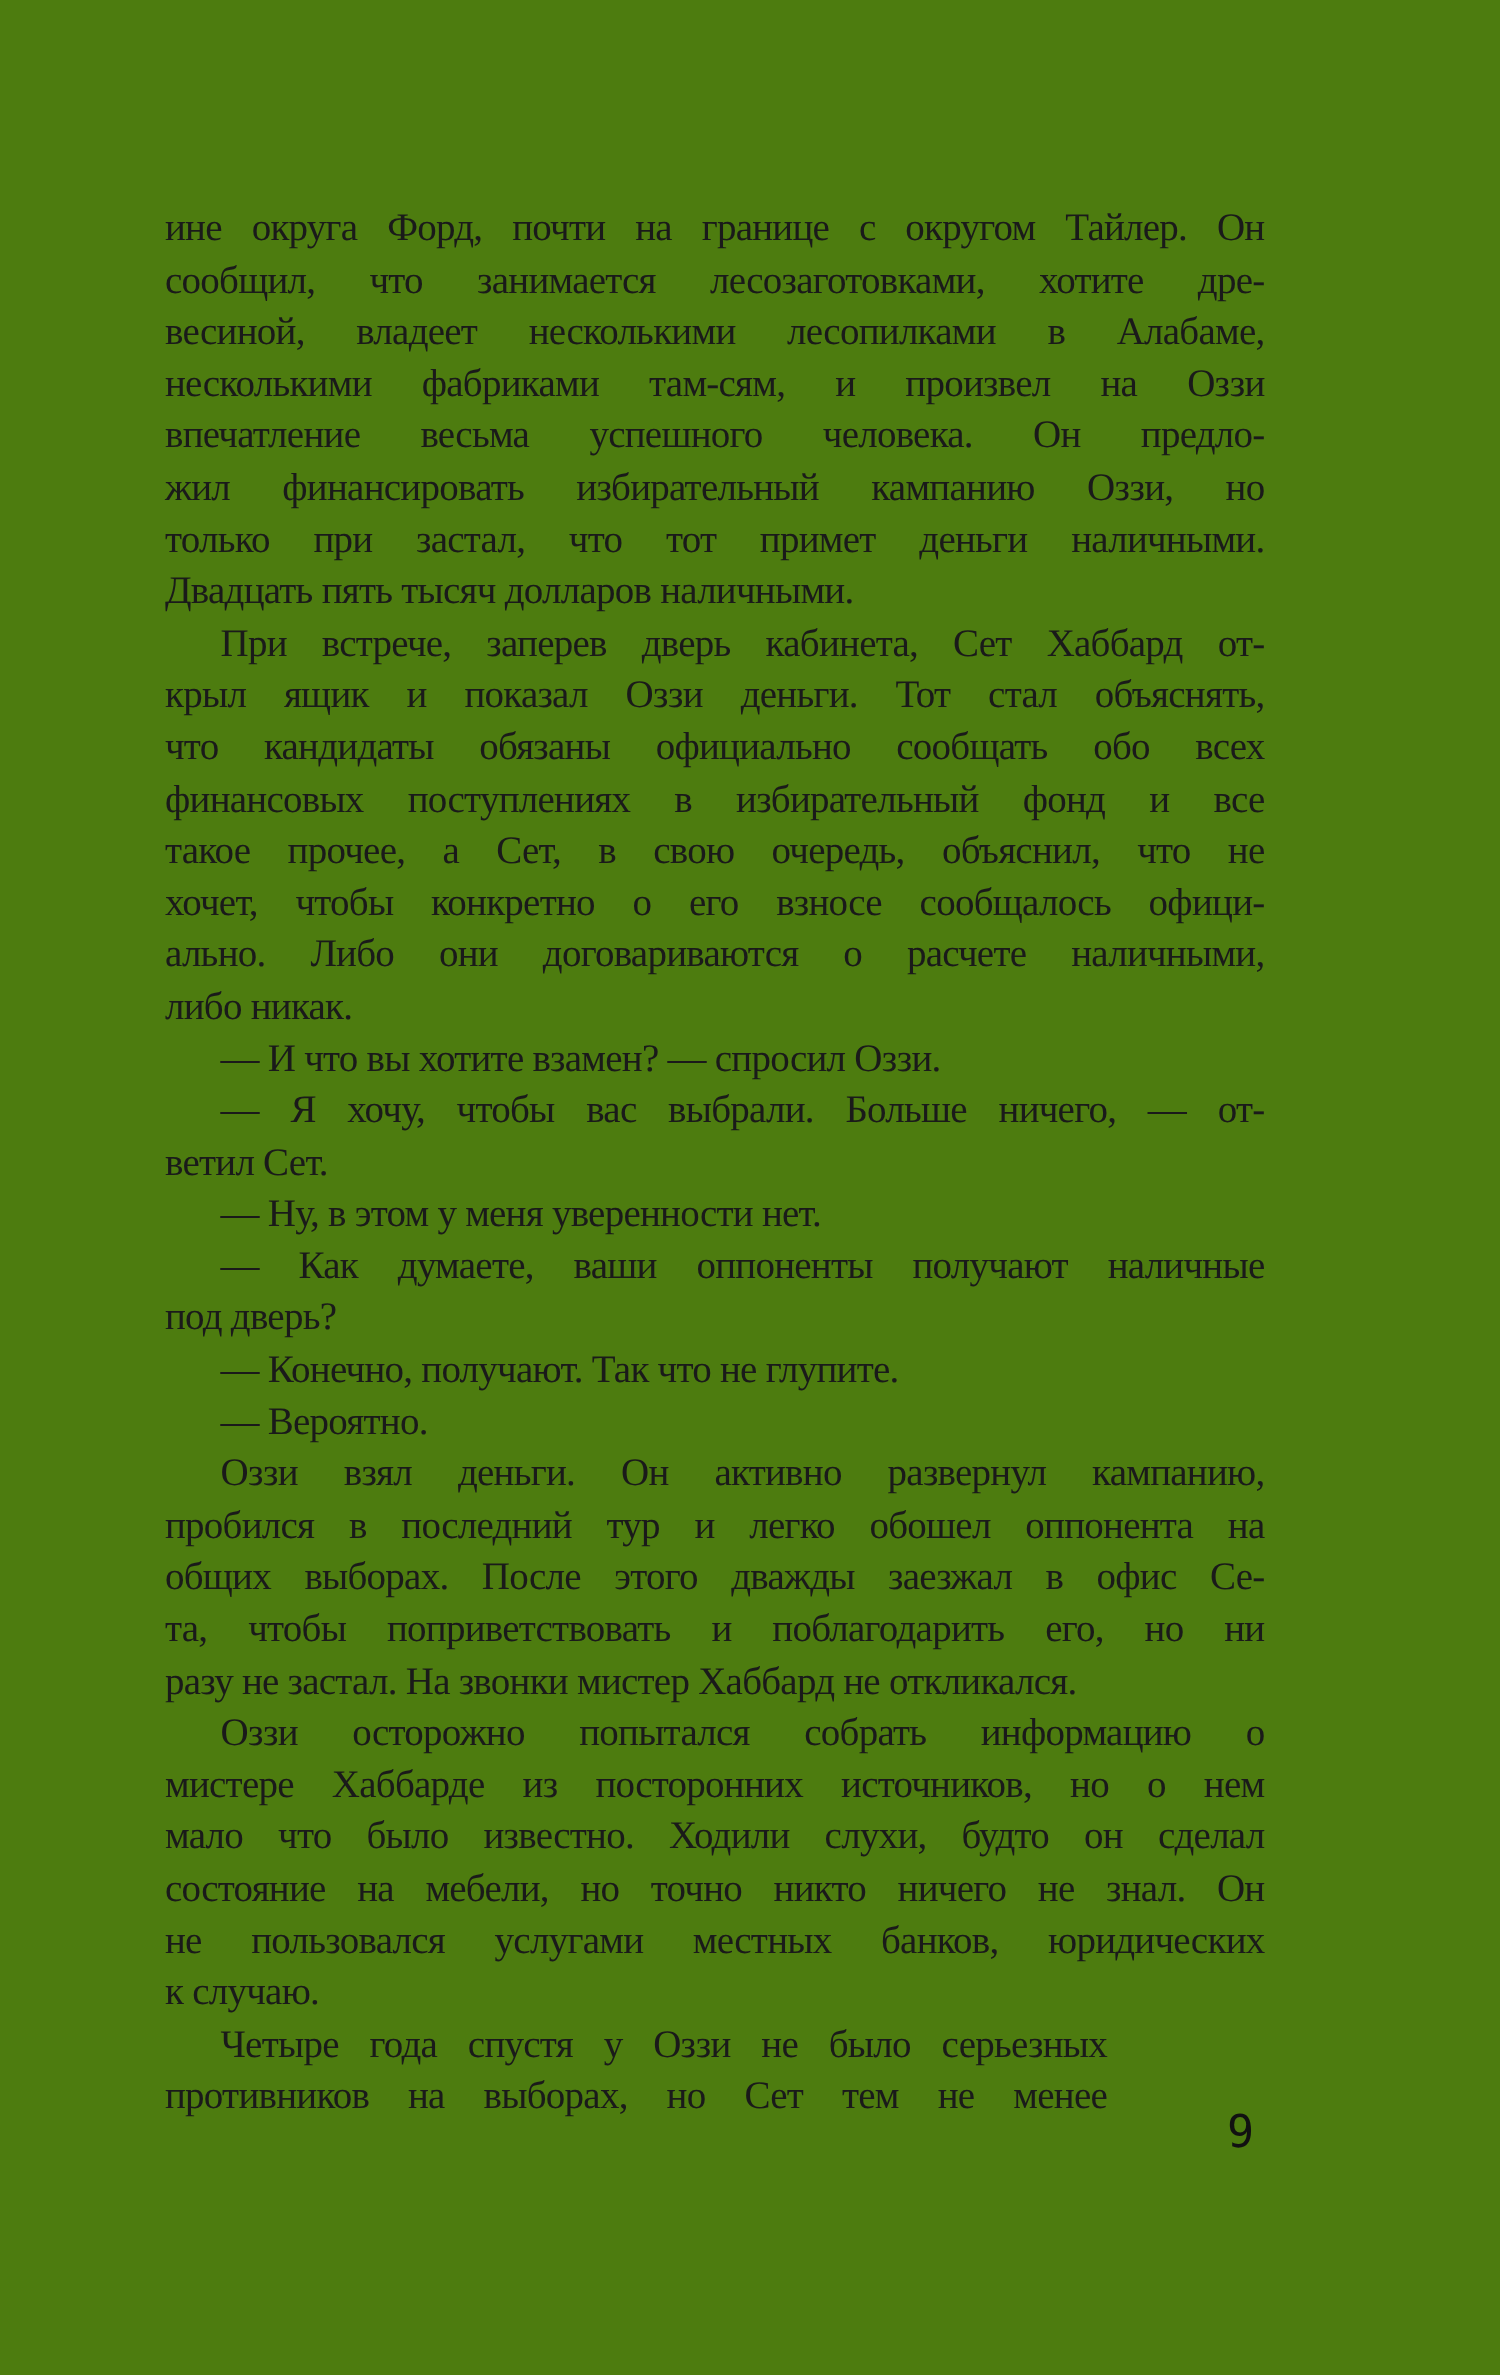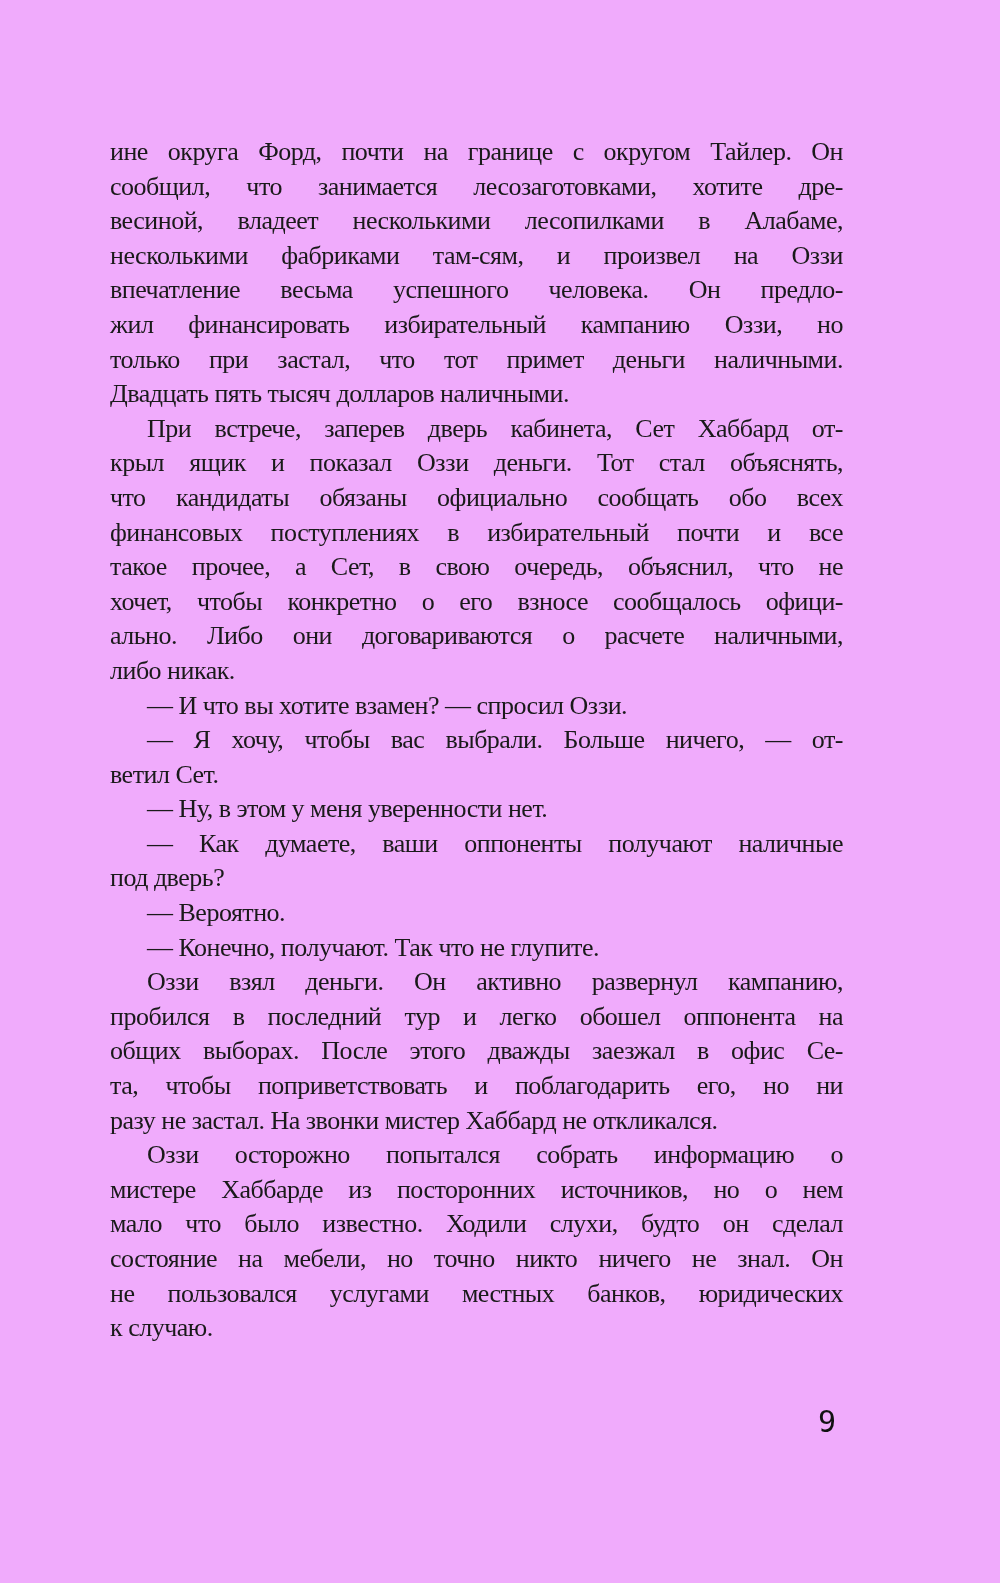--- a/index.html
+++ b/index.html
@@ -6,21 +6,21 @@
   body {
     width: 1000px;
     height: 1583px;
     background: #ffffff;
     position: relative;
     overflow: hidden;
   }
   .book-page {
     position: absolute;
     inset: 0;
-    background: #f0abfc;
+    background: #4d7c0f;
     text-decoration: underline;
   }
   .text-block {
     position: absolute;
     left: 110px;
     top: 135px;
     width: 733px;
     font-family: "Liberation Serif", "DejaVu Serif", serif;
     font-size: 26px;
     line-height: 34.6px;
@@ -61,56 +61,60 @@
         <div class="line fill">несколькими фабриками там-сям, и произвел на Оззи</div>
         <div class="line fill">впечатление весьма успешного человека. Он предло-</div>
         <div class="line fill">жил финансировать избирательный кампанию Оззи, но</div>
         <div class="line fill">только при застал, что тот примет деньги наличными.</div>
         <div class="line">Двадцать пять тысяч долларов наличными.</div>
       </div>
       <div class="para">
         <div class="line fill ind">При встрече, заперев дверь кабинета, Сет Хаббард от-</div>
         <div class="line fill">крыл ящик и показал Оззи деньги. Тот стал объяснять,</div>
         <div class="line fill">что кандидаты обязаны официально сообщать обо всех</div>
-        <div class="line fill">финансовых поступлениях в избирательный почти и все</div>
+        <div class="line fill">финансовых поступлениях в избирательный фонд и все</div>
         <div class="line fill">такое прочее, а Сет, в свою очередь, объяснил, что не</div>
         <div class="line fill">хочет, чтобы конкретно о его взносе сообщалось офици-</div>
         <div class="line fill">ально. Либо они договариваются о расчете наличными,</div>
         <div class="line">либо никак.</div>
       </div>
       <div class="para">
         <div class="line ind">— И что вы хотите взамен? — спросил Оззи.</div>
       </div>
       <div class="para">
         <div class="line fill ind">— Я хочу, чтобы вас выбрали. Больше ничего, — от-</div>
         <div class="line">ветил Сет.</div>
       </div>
       <div class="para">
         <div class="line ind">— Ну, в этом у меня уверенности нет.</div>
       </div>
       <div class="para">
         <div class="line fill ind">— Как думаете, ваши оппоненты получают наличные</div>
         <div class="line">под дверь?</div>
       </div>
       <div class="para">
-        <div class="line ind">— Вероятно.</div>
+        <div class="line ind">— Конечно, получают. Так что не глупите.</div>
       </div>
       <div class="para">
-        <div class="line ind">— Конечно, получают. Так что не глупите.</div>
+        <div class="line ind">— Вероятно.</div>
       </div>
       <div class="para">
         <div class="line fill ind">Оззи взял деньги. Он активно развернул кампанию,</div>
         <div class="line fill">пробился в последний тур и легко обошел оппонента на</div>
         <div class="line fill">общих выборах. После этого дважды заезжал в офис Се-</div>
         <div class="line fill">та, чтобы поприветствовать и поблагодарить его, но ни</div>
         <div class="line">разу не застал. На звонки мистер Хаббард не откликался.</div>
       </div>
       <div class="para">
         <div class="line fill ind">Оззи осторожно попытался собрать информацию о</div>
         <div class="line fill">мистере Хаббарде из посторонних источников, но о нем</div>
         <div class="line fill">мало что было известно. Ходили слухи, будто он сделал</div>
         <div class="line fill">состояние на мебели, но точно никто ничего не знал. Он</div>
         <div class="line fill">не пользовался услугами местных банков, юридических</div>
         <div class="line">к случаю.</div>
       </div>
+      <div class="para narrow">
+        <div class="line fill ind">Четыре года спустя у Оззи не было серьезных</div>
+        <div class="line fill">противников на выборах, но Сет тем не менее</div>
+      </div>
     </div>
   <div class="page-number">9</div>
 </div>
 
 </body></html>

